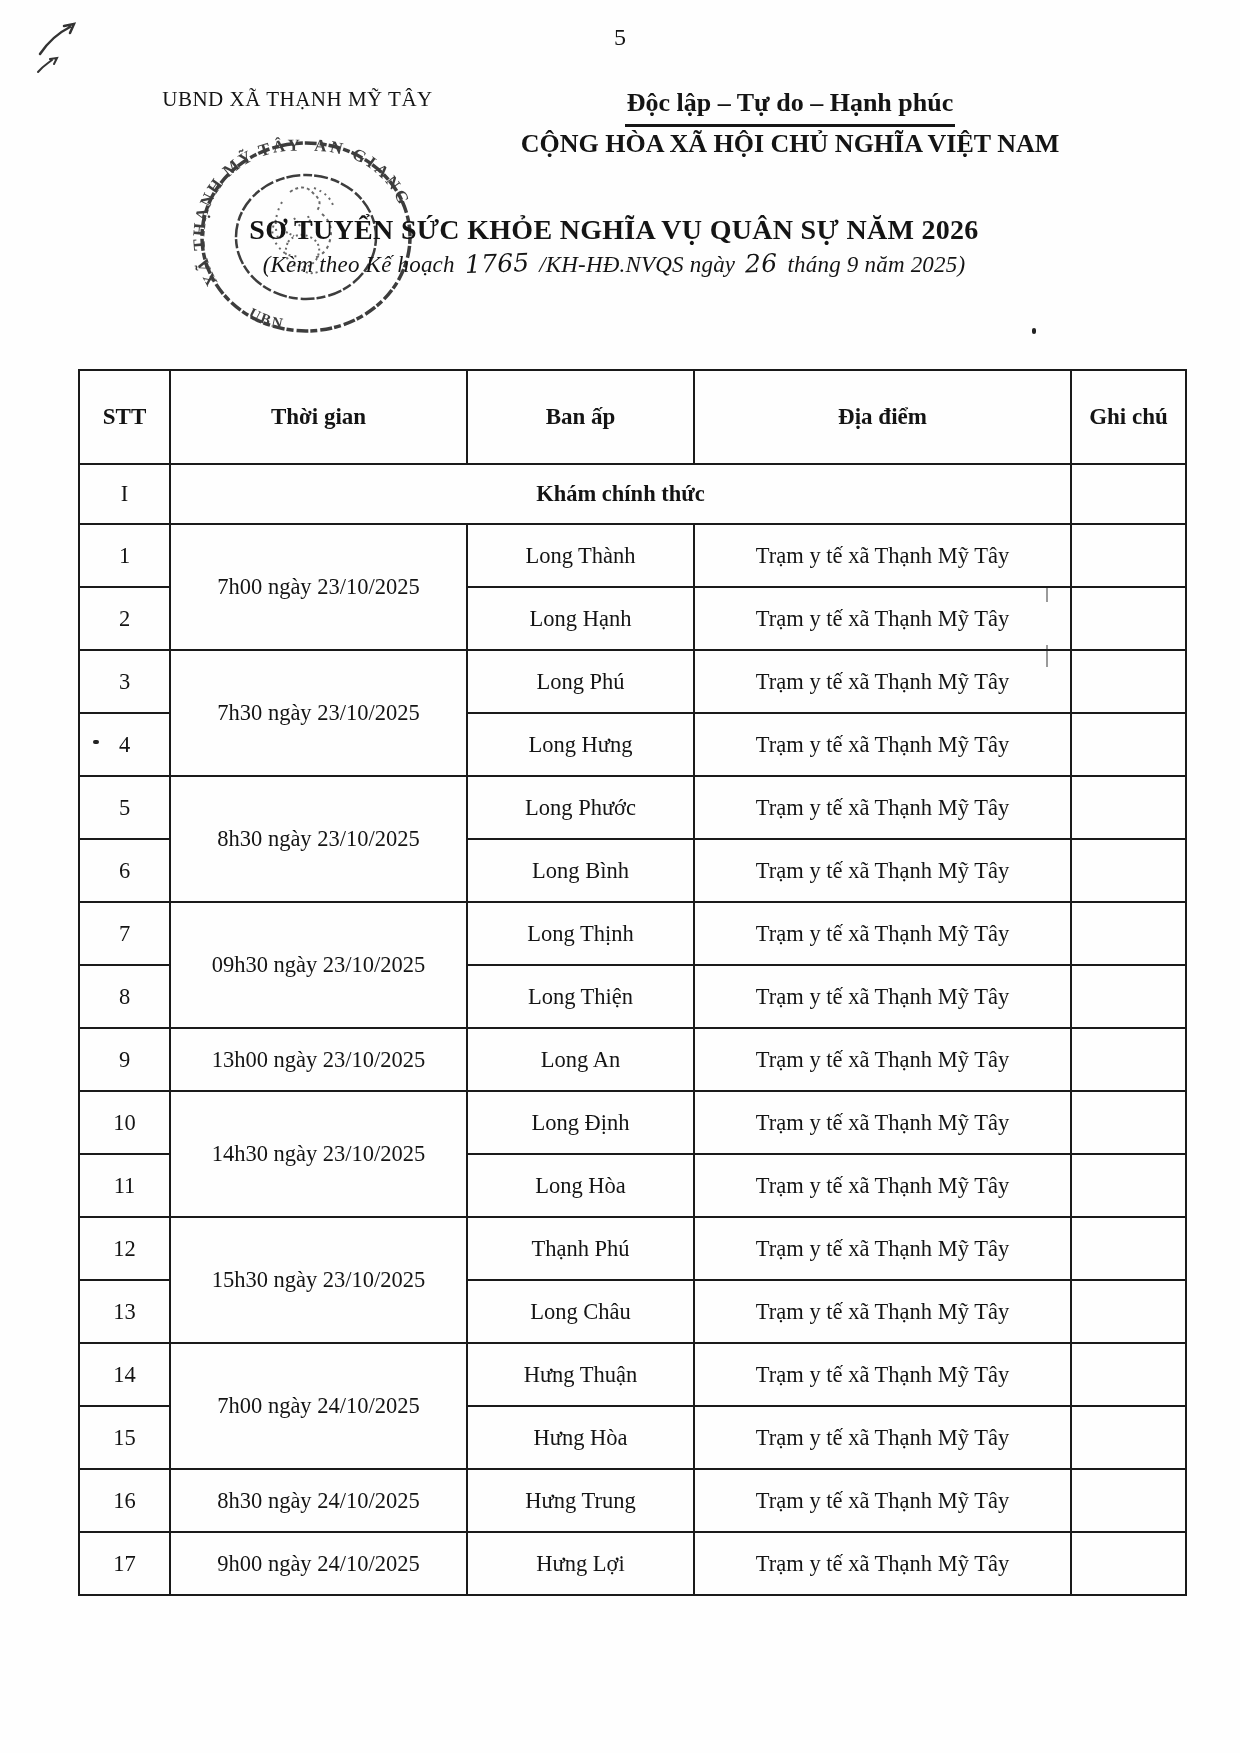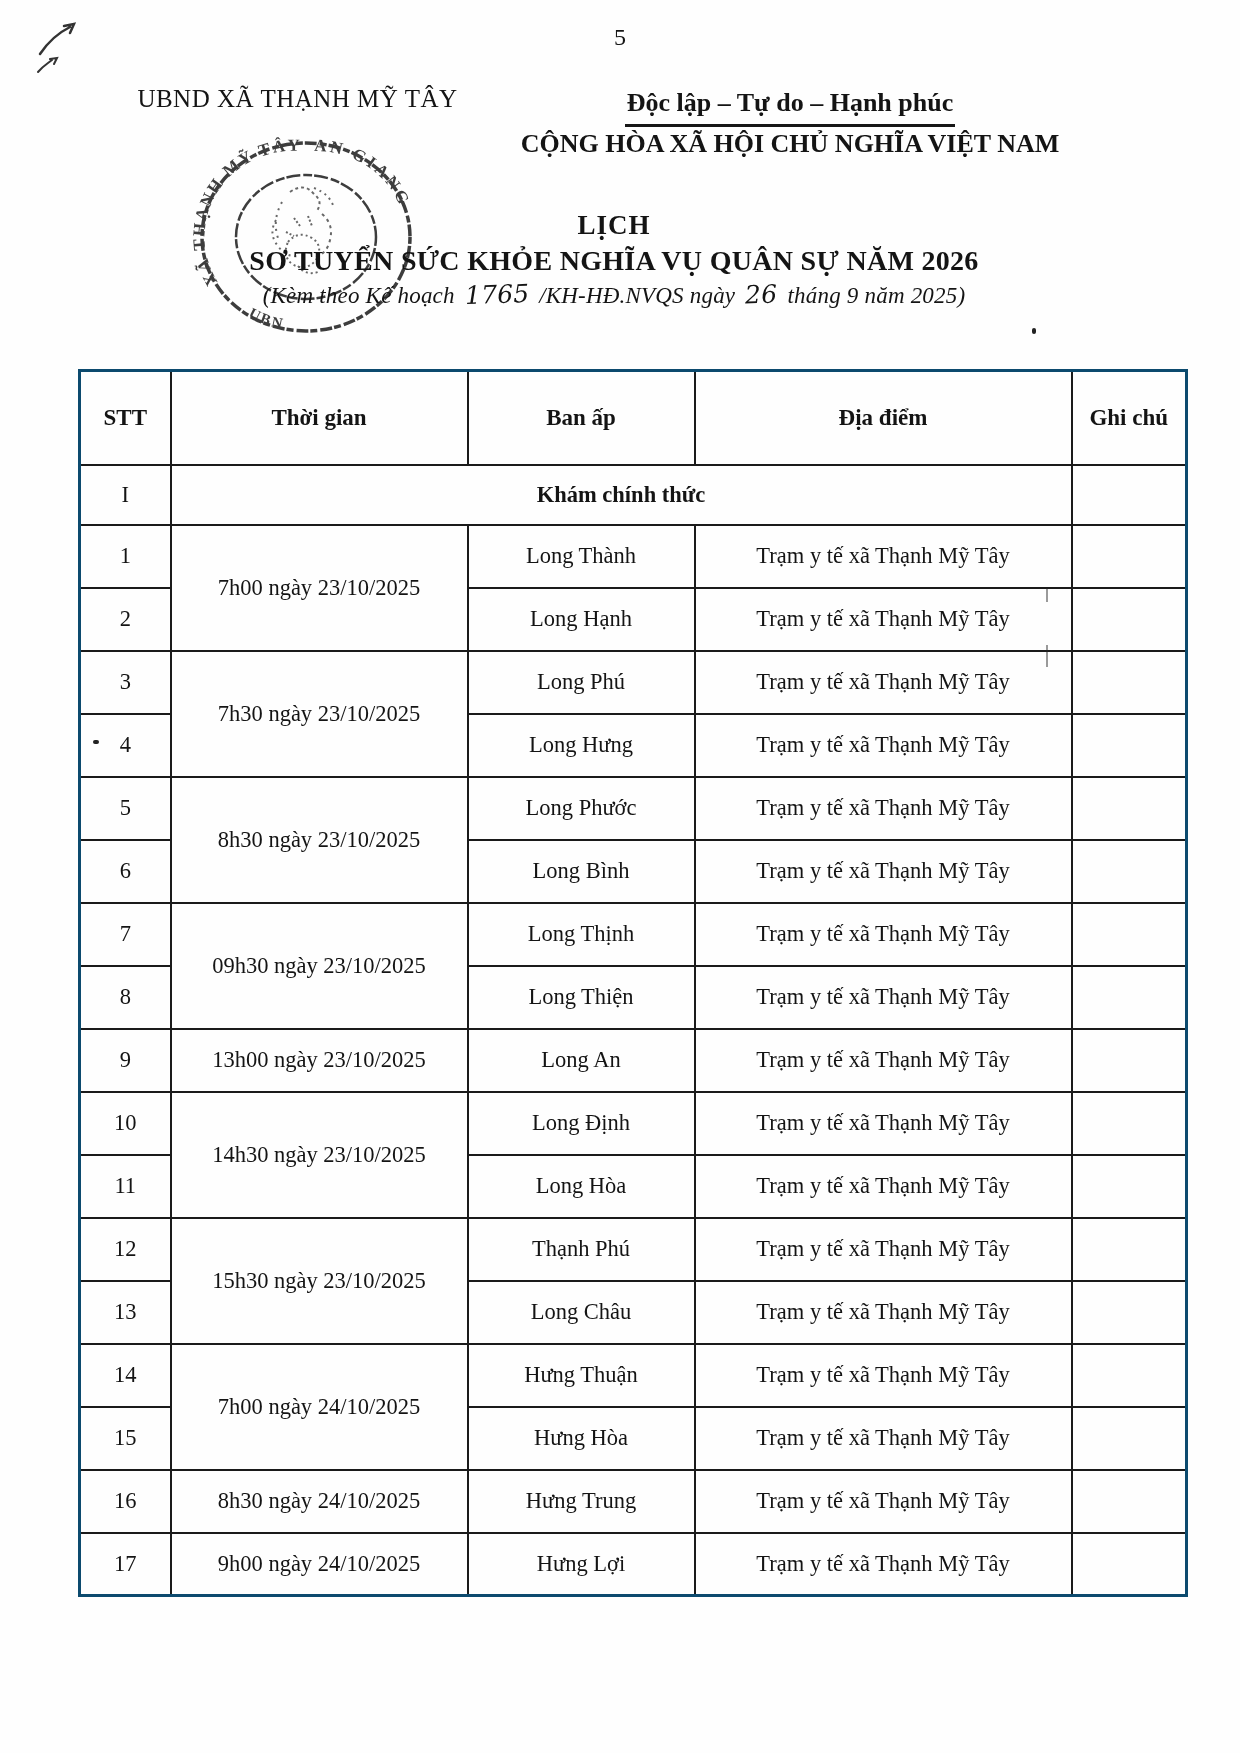--- a/index.html
+++ b/index.html
@@ -8,21 +8,21 @@
     background:#fefefe; color:#141414; overflow:hidden;
     font-family:"Liberation Serif","DejaVu Serif",serif;
   }
   
   .page-number{
     position:absolute; top:24px; left:0; width:1240px;
     text-align:center; font-size:24px;
   }
   .issuer-block{
     position:absolute; top:84px; left:100px; width:395px;
-    text-align:center; line-height:30px; font-size:25px; letter-spacing:.5px;
+    text-align:center; line-height:30px; font-size:21px; letter-spacing:.5px;
   }
   .issuer-block .b{font-weight:bold;}
   .issuer-line3{
     display:inline-block; font-weight:bold; padding:0 14px 3px 14px;
     border-bottom:3px solid #1a1a1a;
   }
   .national-block{
     position:absolute; top:86px; left:505px; width:570px;
     text-align:center; font-size:26px; font-weight:bold; line-height:34px;
   }
@@ -42,21 +42,21 @@
   }
   .hand{
     font-family:"DejaVu Serif",serif; font-style:italic; font-size:25px;
     display:inline-block; transform:rotate(-2deg); margin:0 6px;
   }
   .sp{margin:12px 4px;}
   
   table.sched{
     position:absolute; left:78px; top:369px; width:1107px;
     border-collapse:collapse; table-layout:fixed;
-    border:3px solid #0c4a6e;
+    border:1px solid #0c4a6e;
   }
   table.sched th, table.sched td{
     border:2px solid #1a1a1a; padding:0; vertical-align:middle;
     overflow:hidden;
   }
   table.sched th{font-size:23px; font-weight:bold; text-align:center;}
   table.sched td{font-size:22.5px; text-align:center;}
   tr.hdr{height:94px;}
   tr.section-row{height:60px;}
   tr.data-row{height:63px;}
@@ -115,21 +115,20 @@
       <path d="M132,84 q12,10 8,26 q-3,14 -16,18" stroke-dasharray="3 4"></path>
       <path d="M98,112 q10,-12 24,-4 q12,8 4,22 q-10,12 -24,4 q-10,-8 -4,-22" stroke-dasharray="2 3"></path>
       <path d="M108,136 q8,10 20,6" stroke-dasharray="2 3"></path>
       <path d="M92,72 q-10,18 -4,36" stroke-dasharray="2 5"></path>
       <path d="M124,58 q16,6 20,20" stroke-dasharray="2 4"></path>
       <path d="M104,88 l6,8 m8,-10 l4,10 m-26,6 l8,4" stroke-dasharray="2 2"></path>
     </g>
   </svg>
 
   <div class="title-block">
-    <div class="title-line1">LỊCH</div>
     <div class="title-line2">SƠ TUYỂN SỨC KHỎE NGHĨA VỤ QUÂN SỰ NĂM 2026</div>
     <div class="title-subtitle">
       <span class="sp">(Kèm theo Kế hoạch</span><span class="hand">1765</span><span class="sp">/KH-HĐ.NVQS ngày</span><span class="hand">26</span><span class="sp">tháng 9 năm 2025)</span>
     </div>
   </div>
 
   <table class="sched">
     <colgroup>
       <col style="width:91px">
         <col style="width:297px">

